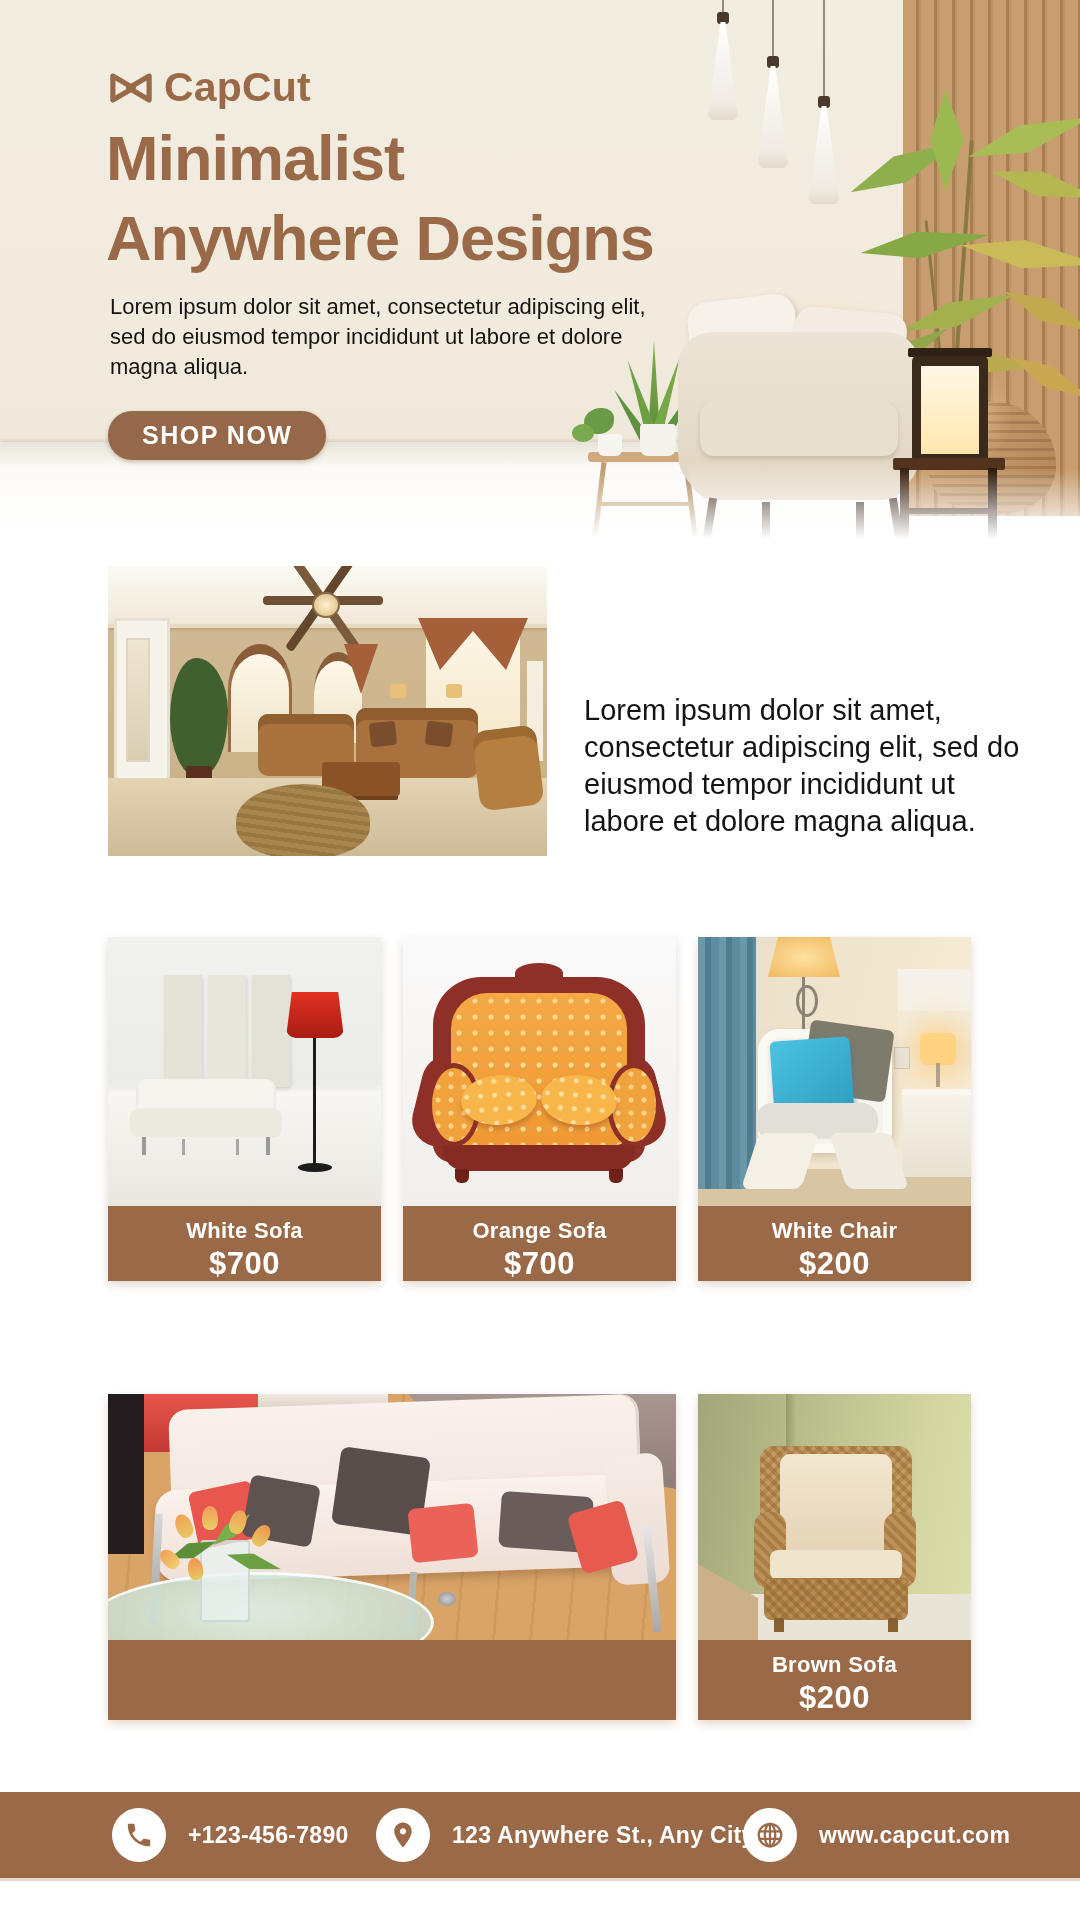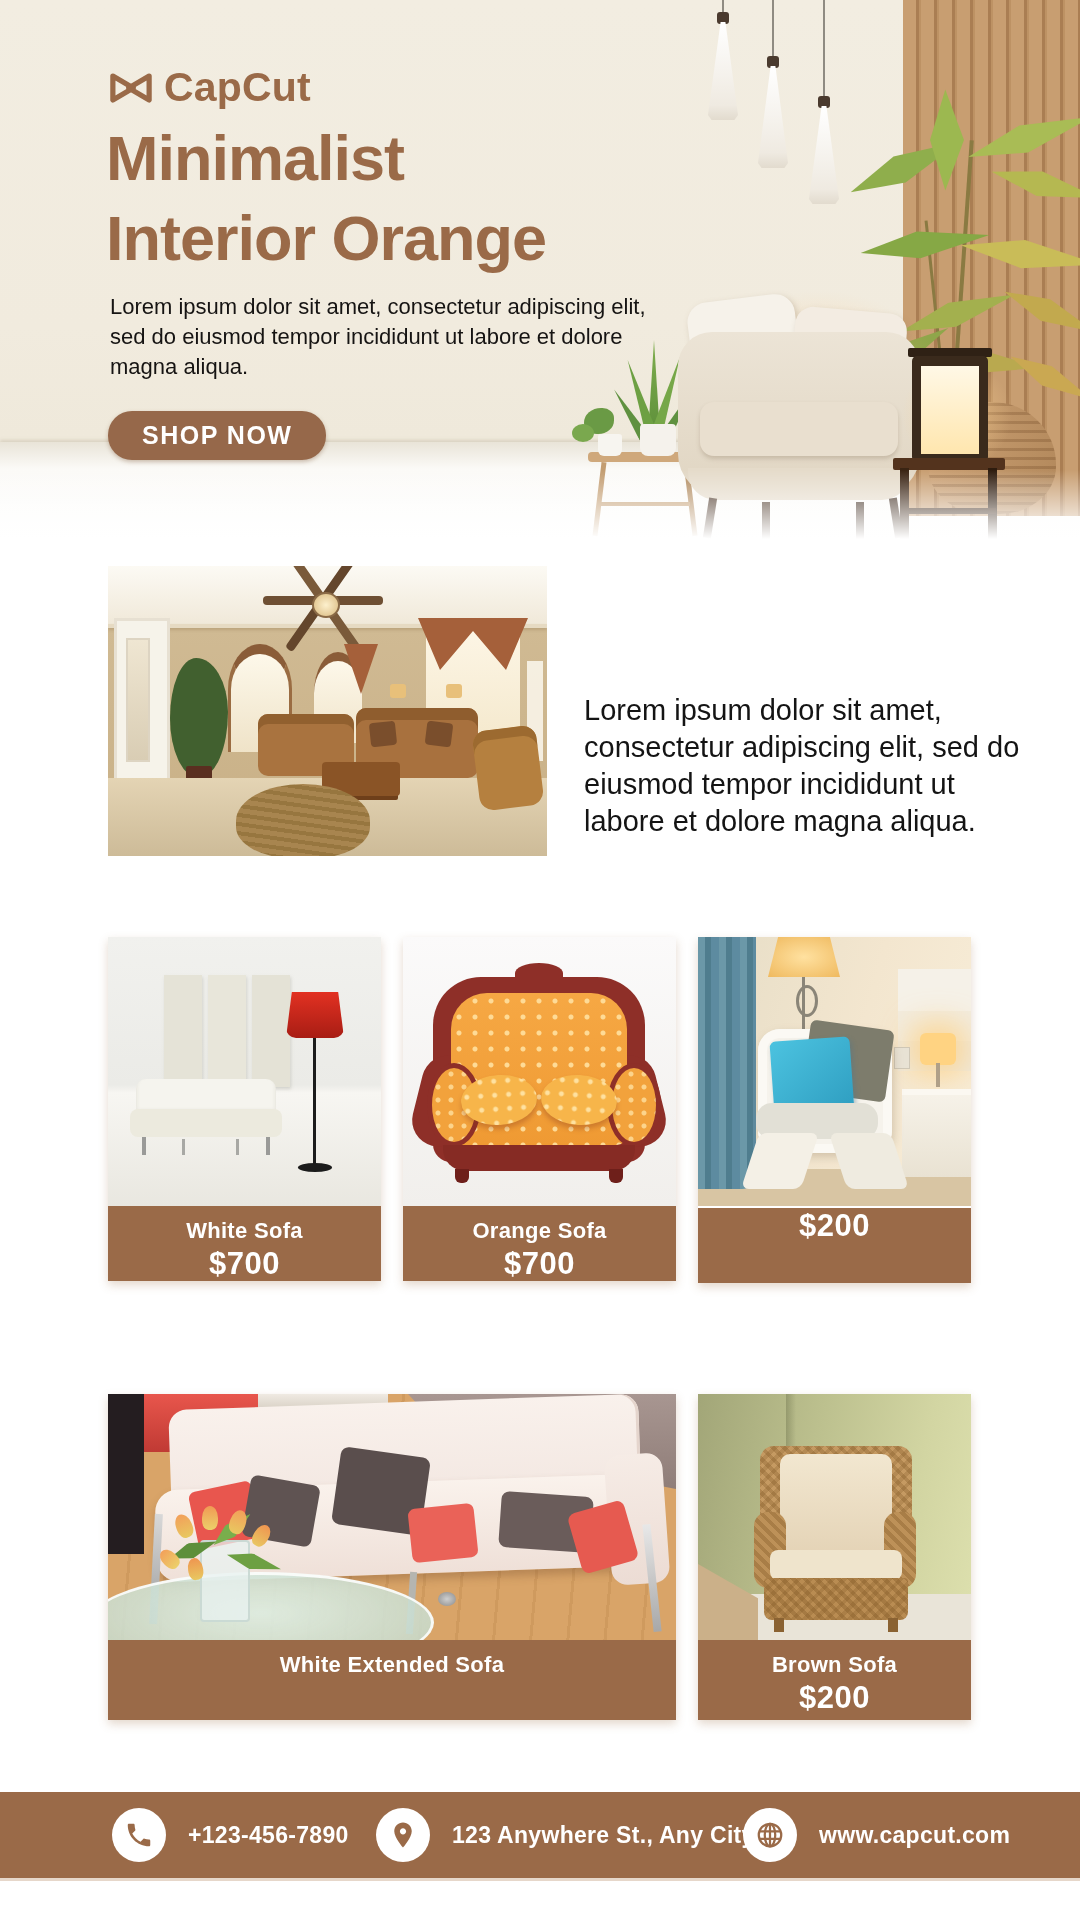--- a/index.html
+++ b/index.html
@@ -145,21 +145,21 @@
     <div class="logo-row">
       <svg width="46" height="34" viewBox="0 0 40 30">
         <path d="M4 4.5 L22 15 L4 25.5 Z" fill="none" stroke="#9a6a48" stroke-width="4.6" stroke-linejoin="round"></path>
         <path d="M36 4.5 L18 15 L36 25.5 Z" fill="none" stroke="#9a6a48" stroke-width="4.6" stroke-linejoin="round"></path>
       </svg>
       <span class="logo-text">CapCut</span>
     </div>
 
     <h1 class="hero-title" style="margin:0;">
       <span style="display:block;">Minimalist</span>
-      <span style="display:block;">Interior Orange</span>
+      <span style="display:block;">Anywhere Designs</span>
     </h1>
     <p class="hero-desc" style="margin:0;">Lorem ipsum dolor sit amet, consectetur adipiscing elit, sed do eiusmod tempor incididunt ut labore et dolore magna aliqua.</p>
     <div class="cta">SHOP NOW</div>
   </section>
 
   <section>
     <div class="feature-photo">
       <div class="d" style="left:0;top:0;width:439px;height:60px;background:linear-gradient(180deg,#fcfaf4,#f0e8d8);"></div>
       <div class="d" style="left:0;top:58px;width:439px;height:4px;background:#e6dac2;box-shadow:0 2px 3px rgba(140,110,70,.3);"></div>
       <div class="d" style="left:155px;top:30px;width:120px;height:9px;background:#6e4f33;border-radius:4px;"></div>
@@ -252,20 +252,21 @@
         <div class="d" style="left:204px;top:152px;width:69px;height:88px;background:linear-gradient(180deg,#f7f3ea,#e9e2d2);box-shadow:inset 0 6px 0 #fbf8f1;"></div>
         <div class="d" style="left:196px;top:110px;width:14px;height:20px;background:#e8e2d4;border:1px solid #cfc7b6;"></div>
         <div class="d" style="left:60px;top:92px;width:134px;height:124px;background:#f6f3ec;border-radius:22px;box-shadow:inset 0 0 0 9px #fbf9f4, 2px 4px 8px rgba(150,130,100,.35);"></div>
         <div class="d" style="left:108px;top:88px;width:84px;height:72px;background:#7d7c6c;border-radius:6px;transform:rotate(8deg);"></div>
         <div class="d" style="left:74px;top:102px;width:80px;height:76px;background:linear-gradient(140deg,#4cc3e0,#2e9dc0);border-radius:6px;transform:rotate(-4deg);box-shadow:2px 3px 5px rgba(80,120,140,.45);"></div>
         <div class="d" style="left:58px;top:166px;width:122px;height:36px;background:#e2e0d6;border-radius:16px;"></div>
         <div class="d" style="left:52px;top:196px;width:60px;height:56px;background:#f4f0e6;transform:skewX(-18deg);border-radius:8px;"></div>
         <div class="d" style="left:140px;top:196px;width:62px;height:56px;background:#efebe0;transform:skewX(18deg);border-radius:8px;"></div>
       </div>
       <div class="card-label">
+        <div class="p-name">White Chair</div>
         <div class="p-price">$200</div>
       </div>
     </div>
   </div>
 
   <div class="row2">
 
     <div class="card" style="left:108px;top:1394px;width:568px;">
       <div class="card-img">
         <div class="d" style="left:0;top:0;width:568px;height:246px;background:repeating-linear-gradient(95deg,#d9a468 0 34px,#cf9a5e 34px 37px),linear-gradient(180deg,#caa273,#dba96c);"></div>
@@ -295,21 +296,20 @@
           <div class="d" style="left:40px;top:8px;width:48px;height:15px;background:#79ae4c;clip-path:polygon(0 50%,45% 0,100% 50%,45% 100%);transform:rotate(-40deg);"></div>
           <div class="d" style="left:8px;top:0;width:16px;height:24px;background:linear-gradient(#f2a05a,#e8c860);border-radius:50% 50% 40% 40%;transform:rotate(-22deg);"></div>
           <div class="d" style="left:34px;top:-8px;width:16px;height:24px;background:linear-gradient(#f09a54,#ecd06a);border-radius:50% 50% 40% 40%;"></div>
           <div class="d" style="left:62px;top:-4px;width:16px;height:24px;background:linear-gradient(#f2a05a,#e8c860);border-radius:50% 50% 40% 40%;transform:rotate(18deg);"></div>
           <div class="d" style="left:86px;top:10px;width:15px;height:23px;background:linear-gradient(#ef9550,#e9c662);border-radius:50% 50% 40% 40%;transform:rotate(32deg);"></div>
           <div class="d" style="left:-6px;top:34px;width:15px;height:22px;background:linear-gradient(#f2a05a,#ecd06a);border-radius:50% 50% 40% 40%;transform:rotate(-48deg);"></div>
           <div class="d" style="left:20px;top:44px;width:15px;height:22px;background:linear-gradient(#ef9550,#e8c860);border-radius:50% 50% 40% 40%;transform:rotate(-10deg);"></div>
         </div>
       </div>
       <div class="card-label">
-        <div class="p-name">White Extended Sofa</div>
       </div>
     </div>
 
     <div class="card" style="left:698px;top:1394px;width:273px;">
       <div class="card-img">
         <div class="d" style="left:0;top:0;width:273px;height:246px;background:linear-gradient(100deg,#a2a678 0%,#bcc08e 40%,#d2d5a2 75%,#dde0ae 100%);"></div>
         <div class="d" style="left:88px;top:0;width:10px;height:210px;background:linear-gradient(90deg,rgba(90,95,60,.35),rgba(0,0,0,0));"></div>
         <div class="d" style="left:0;top:200px;width:273px;height:46px;background:#e9e4d8;"></div>
         <div class="d" style="left:0;top:170px;width:60px;height:76px;background:#cbb089;clip-path:polygon(0 0,100% 45%,100% 100%,0 100%);"></div>
         <div class="d" style="left:62px;top:52px;width:152px;height:116px;background:repeating-linear-gradient(45deg,rgba(120,80,30,.28) 0 4px,rgba(0,0,0,0) 4px 8px),repeating-linear-gradient(-45deg,rgba(120,80,30,.22) 0 4px,rgba(0,0,0,0) 4px 8px),#c59a62;border-radius:14px;"></div>

